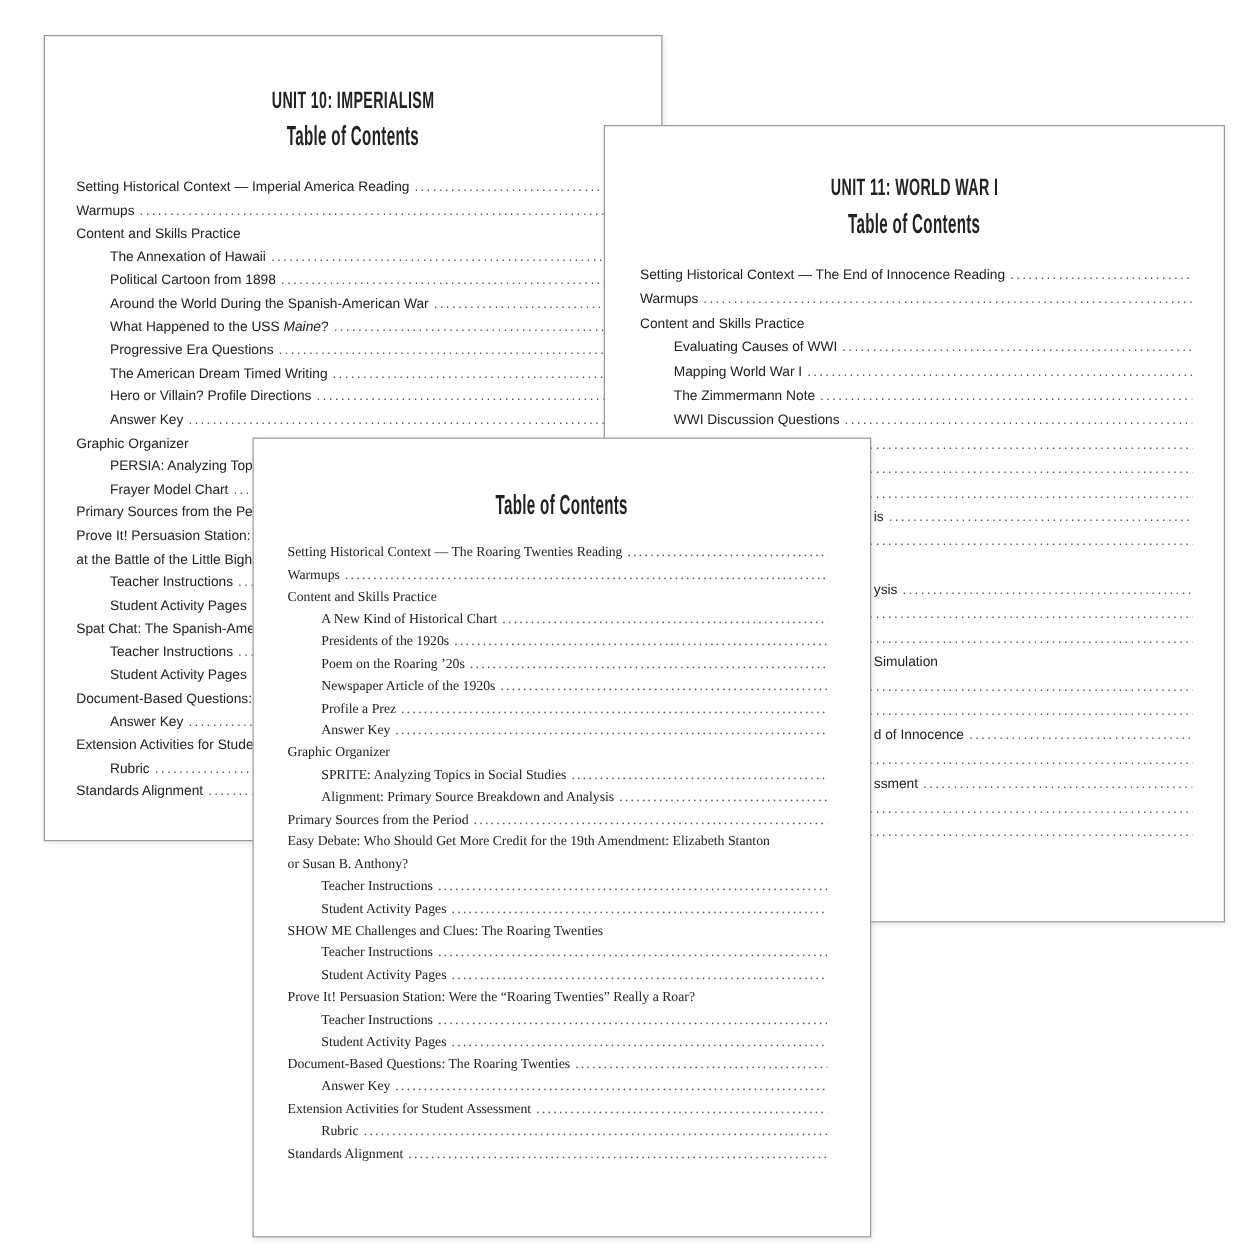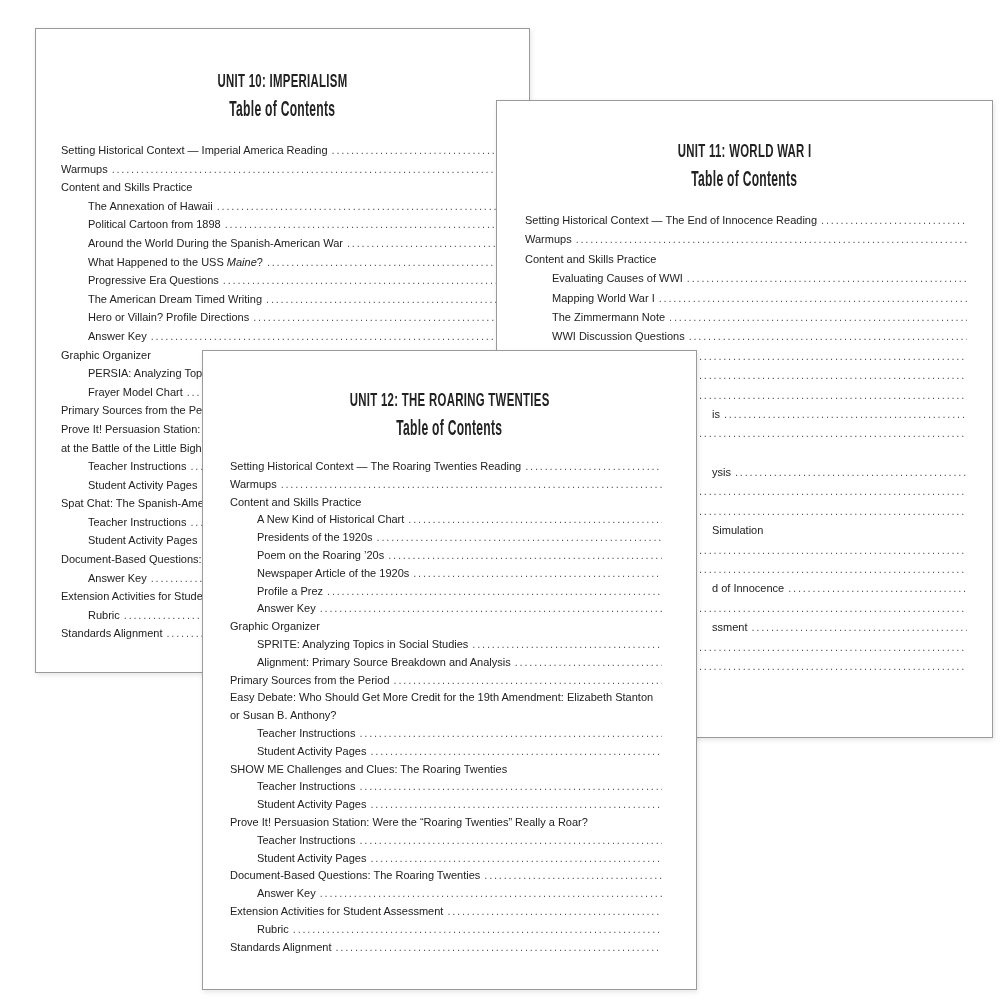--- a/index.html
+++ b/index.html
@@ -6,34 +6,34 @@
   body{
     width:1000px;height:1000px;position:relative;background:#ffffff;
     font-family:"Liberation Sans", sans-serif;overflow:hidden;
     color:var(--ink,#222);
   }
   .page{
     position:absolute;background:#fff;border:1px solid var(--edge,#9a9a9a);
     box-sizing:border-box;box-shadow:1px 2px 5px rgba(0,0,0,0.10);
   }
   .p1{left:35px;top:28px;width:495px;height:645px;z-index:1;--rh:18.6px;--pl:25px;--pr:25px;}
-  .p2{left:496px;top:100px;width:497px;height:638px;z-index:2;--rh:19.4px;--pl:28px;--pr:25px;}
+  .p2{left:483px;top:100px;width:497px;height:638px;z-index:2;--rh:19.4px;--pl:28px;--pr:25px;}
   .p3{left:202px;top:350px;width:495px;height:640px;z-index:3;--rh:17.8px;--pl:27px;--pr:34px;}
 
   .header{text-align:center;}
   .p1 .header{margin-top:40px;}
   .p2 .header{margin-top:38px;}
   .p3 .header{margin-top:37px;}
   .unit-title{display:block;font-weight:bold;font-size:19px;line-height:24px;white-space:nowrap;}
   .unit-title>span{display:inline-block;transform:scaleX(.60);transform-origin:center;letter-spacing:.5px;}
   .toc-title{display:block;font-weight:bold;font-size:22px;line-height:32px;white-space:nowrap;}
   .toc-title>span{display:inline-block;transform:scaleX(.55);transform-origin:center;letter-spacing:.5px;}
 
   .rows{margin:16px var(--pr) 0 var(--pl);}
-  .p3 .rows{margin-top:14px;}
+  .p3 .rows{margin-top:14px;font-family:Liberation Serif, serif;}
   .row{display:flex;align-items:baseline;height:var(--rh);line-height:var(--rh);font-size:11px;overflow:hidden;white-space:nowrap;}
   .label{flex:0 0 auto;}
   .label.ind1{margin-left:27px;}
   .row.fragment .label{margin-left:187px;}
   .row.fragment .label.empty{margin-left:0;}
   .leader{flex:1 1 auto;overflow:hidden;white-space:nowrap;color:var(--dots,#555);margin-left:4px;}
   .leader::before{
     letter-spacing:1.8px;font-size:11px;
     content:"........................................................................................................................................................................................................................................................................................................";
   }
@@ -249,21 +249,20 @@
       </div>
       <div class="row fragment">
         <span class="label empty"></span>
         <span class="leader"></span>
       </div>
     </div>
 </div>
 
 <div class="page p3">
   <div class="header">
-    <span class="unit-title"><span>UNIT 12: THE ROARING TWENTIES</span></span>
     <span class="toc-title"><span>Table of Contents</span></span>
   </div>
   <div class="rows">
       <div class="row">
         <span class="label">Setting Historical Context — The Roaring Twenties Reading</span>
         <span class="leader"></span>
       </div>
       <div class="row">
         <span class="label">Warmups</span>
         <span class="leader"></span>

